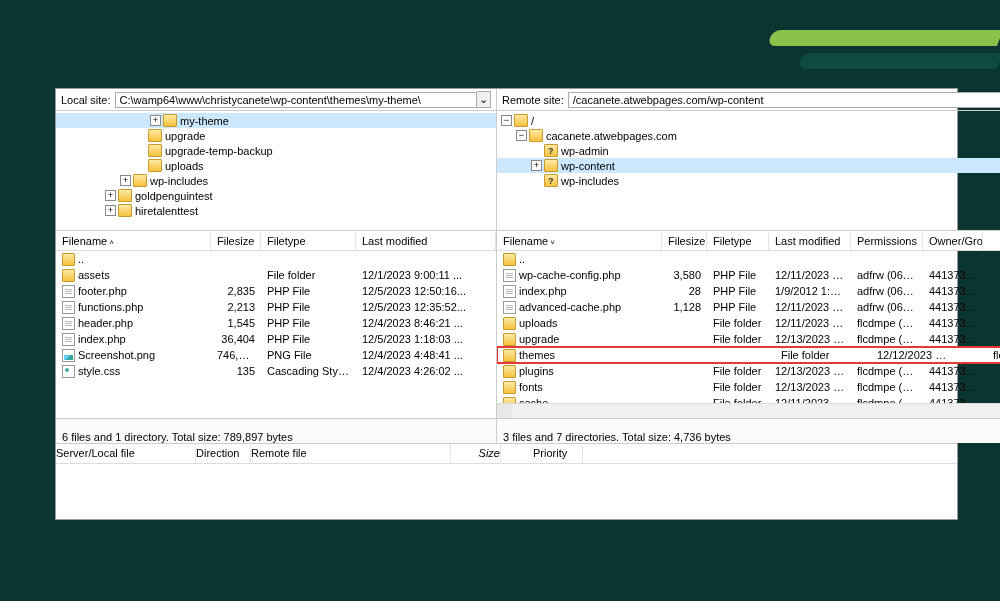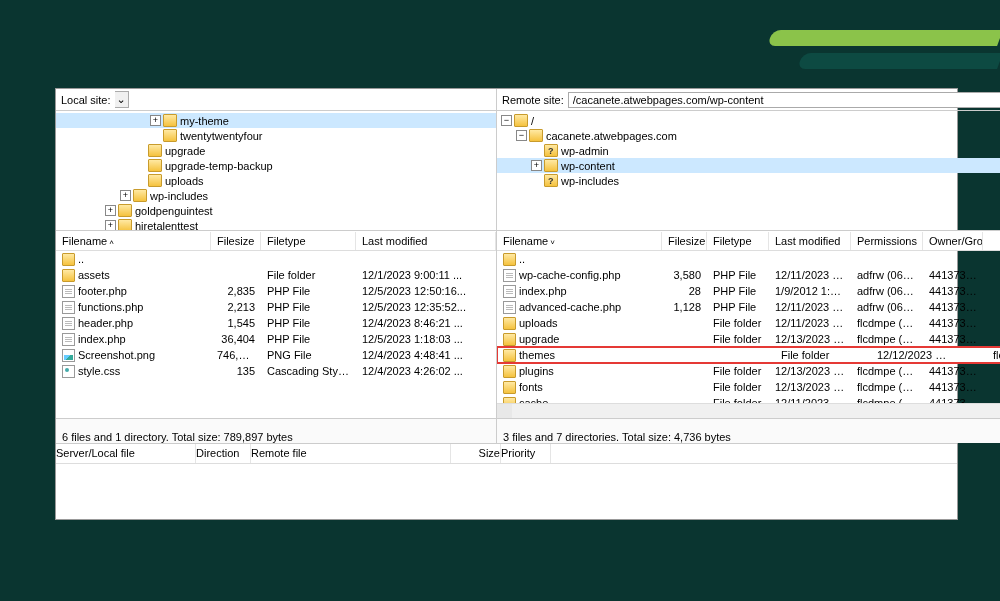--- a/index.html
+++ b/index.html
@@ -47,48 +47,43 @@
 .queue-area .half:last-child { border-right: none; }
 .qbody { flex: 1; }
 .sort-arrow { font-size: 8px; margin-left: 2px; }
 .scrollbar-h { height: 15px; background: #f0f0f0; border-top: 1px solid #ddd; position: relative; }
 .scrollbar-h::before, .scrollbar-h::after { content: ""; position: absolute; top: 0; width: 15px; height: 100%; background: #e8e8e8; }
 .scrollbar-h::before { left: 0; }
 .scrollbar-h::after { right: 0; }
 
 .L .c-name { width: 155px; } .L .c-size { width: 50px; text-align: right; } .L .c-type { width: 95px; } .L .c-mod { width: 140px; }
 .R .c-name { width: 165px; } .R .c-size { width: 45px; text-align: right; } .R .c-type { width: 62px; } .R .c-mod { width: 82px; } .R .c-perm { width: 72px; } .R .c-own { width: 60px; }
-.q-file { width: 140px; } .q-dir { width: 55px; } .q-rfile { width: 200px; } .q-size { width: 50px; text-align: right; } .q-prio { width: 50px; } .q-stat { flex: 1; }
+.q-file { width: 140px; } .q-dir { width: 55px; } .q-rfile { width: 200px; } .q-size { width: 50px; text-align: right; font-style: italic; } .q-prio { width: 50px; margin-left: 32px; } .q-stat { flex: 1; }
 </style>
 </head>
 <body>
 
 <div class="bg-shape1"></div>
 <div class="bg-shape2"></div>
 
 <div class="app">
   <div class="panes">
 
     <div class="pane L">
       <div class="pathbar">
         <label>Local site:</label>
+        <input type="text" value="C:\wamp64\www\christycanete\wp-content\themes\my-theme\" style="">
         <div class="path-dd"><span>⌄</span></div>
       </div>
       <div class="tree" id="local-tree">
           <div class="tree-row selected">
       <span class="dotted"><span class="exp-sp"></span><span class="exp-sp"></span><span class="exp-sp"></span><span class="exp-sp"></span><span class="exp-sp"></span><span class="exp-sp"></span></span>
       <span class="expander">+</span>
       <span class="ticon folder-icon"></span>
       <span>my-theme</span>
-    </div>
-          <div class="tree-row">
-      <span class="dotted"><span class="exp-sp"></span><span class="exp-sp"></span><span class="exp-sp"></span><span class="exp-sp"></span><span class="exp-sp"></span><span class="exp-sp"></span></span>
-      <span class="exp-sp"></span>
-      <span class="ticon folder-icon"></span>
-      <span>twentytwentyfour</span>
     </div>
           <div class="tree-row">
       <span class="dotted"><span class="exp-sp"></span><span class="exp-sp"></span><span class="exp-sp"></span><span class="exp-sp"></span><span class="exp-sp"></span></span>
       <span class="exp-sp"></span>
       <span class="ticon folder-icon"></span>
       <span>upgrade</span>
     </div>
           <div class="tree-row">
       <span class="dotted"><span class="exp-sp"></span><span class="exp-sp"></span><span class="exp-sp"></span><span class="exp-sp"></span><span class="exp-sp"></span></span>
       <span class="exp-sp"></span>

